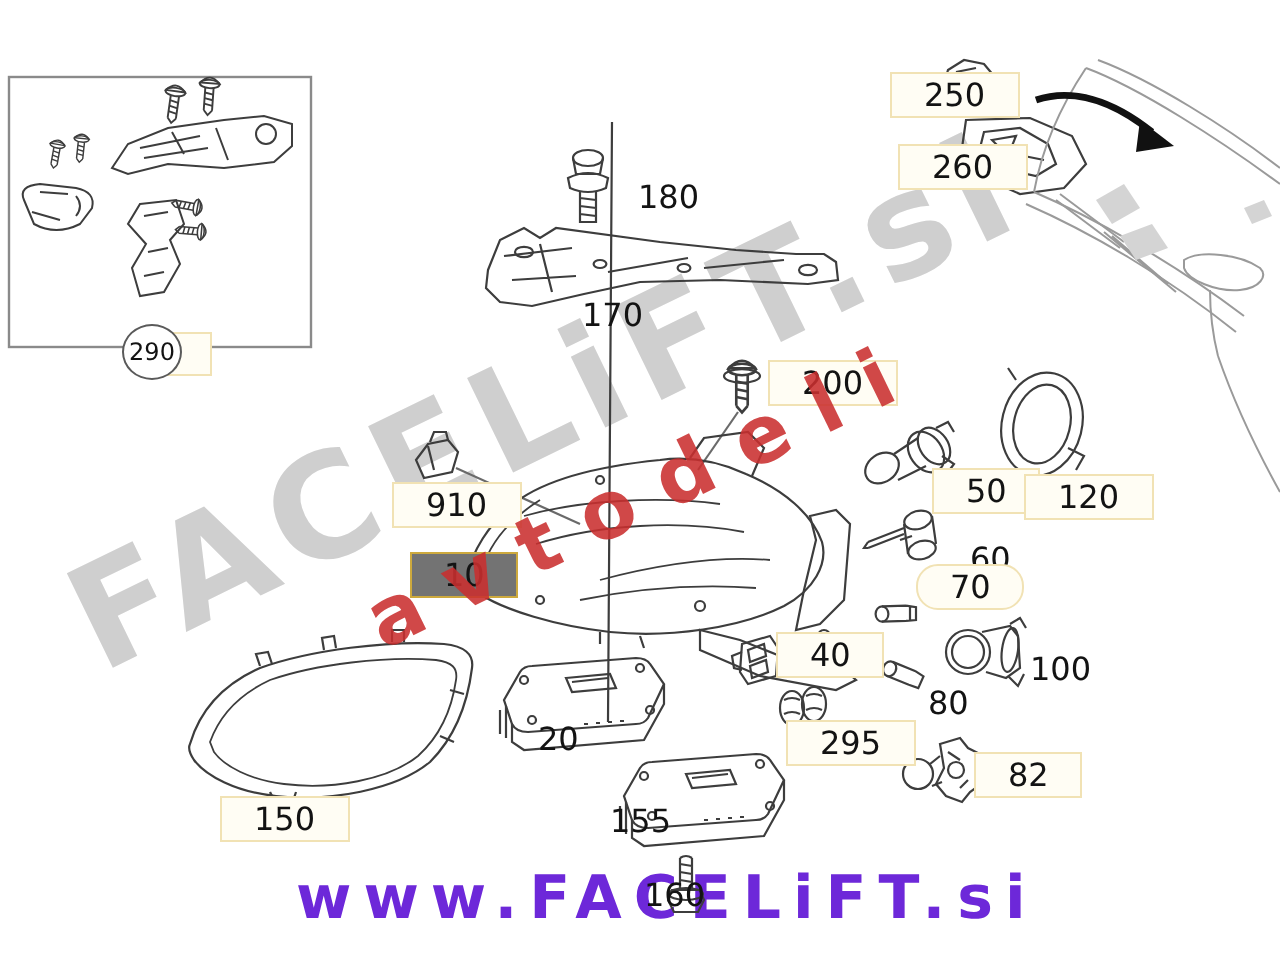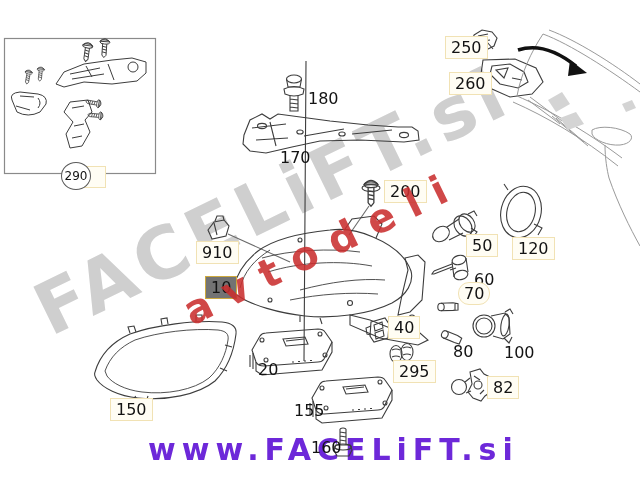--- a/index.html
+++ b/index.html
@@ -9,21 +9,21 @@
   .wm{position:absolute;white-space:nowrap;pointer-events:none;font-weight:bold;}
   .wm-main{left:58px;top:268px;font-size:72px;letter-spacing:6px;color:#cfcfcf;
            transform:rotate(-26deg);transform-origin:0 100%;}
   .wm-bottom{left:148px;top:432px;font-size:30px;letter-spacing:6px;color:#6d28d9;}
   .wm-sub{left:196px;top:288px;font-size:40px;letter-spacing:15px;color:rgba(201,47,47,0.88);
           transform:rotate(-26deg);transform-origin:0 100%;z-index:30;}
   
   svg.art{position:absolute;left:0;top:0;z-index:10;}
   
   .part-label{position:absolute;z-index:20;font-size:16px;line-height:19px;color:#131313;
-              padding:1px 5px;}
+              padding:1px 16px;}
   .boxed{background:#fffdf4;border:1px solid #f1e2b4;}
   .highlight{background:#737373;border:1px solid #cda93d;font-weight:normal;}
   .circ{position:absolute;z-index:21;width:28px;height:26px;border:1.5px solid #5a5a5a;
         border-radius:50%;background:#fff;text-align:center;font-size:12px;line-height:26px;
         color:#131313;}
   .circ-back{position:absolute;z-index:20;width:30px;height:20px;background:#fffdf4;
              border:1px solid #f1e2b4;}
 </style>
 </head>
 <body>
@@ -245,20 +245,20 @@
   <div class="part-label boxed" style="left:449px;top:72px;">260</div>
   <div class="part-label boxed" style="left:196px;top:241px;">910</div>
   <div class="part-label highlight" style="left:205px;top:276px;">10</div>
   <div class="part-label boxed" style="left:466px;top:234px;">50</div>
   <div class="part-label boxed" style="left:512px;top:237px;">120</div>
   <div class="part-label" style="left:469px;top:269px;">60</div>
   <div class="part-label boxed" style="left:458px;top:282px;border-radius:11px;">70</div>
   <div class="part-label boxed" style="left:388px;top:316px;">40</div>
   <div class="part-label boxed" style="left:393px;top:360px;">295</div>
   <div class="part-label" style="left:448px;top:341px;">80</div>
-  <div class="part-label" style="left:499px;top:342px;">100</div>
+  <div class="part-label" style="left:499px;top:324px;">100</div>
   <div class="part-label boxed" style="left:487px;top:376px;">82</div>
   <div class="part-label boxed" style="left:110px;top:398px;">150</div>
   <div class="part-label" style="left:253px;top:359px;">20</div>
   <div class="part-label" style="left:289px;top:400px;">155</div>
   <div class="part-label" style="left:306px;top:437px;">160</div>
 
 </div>
 
 </body></html>

